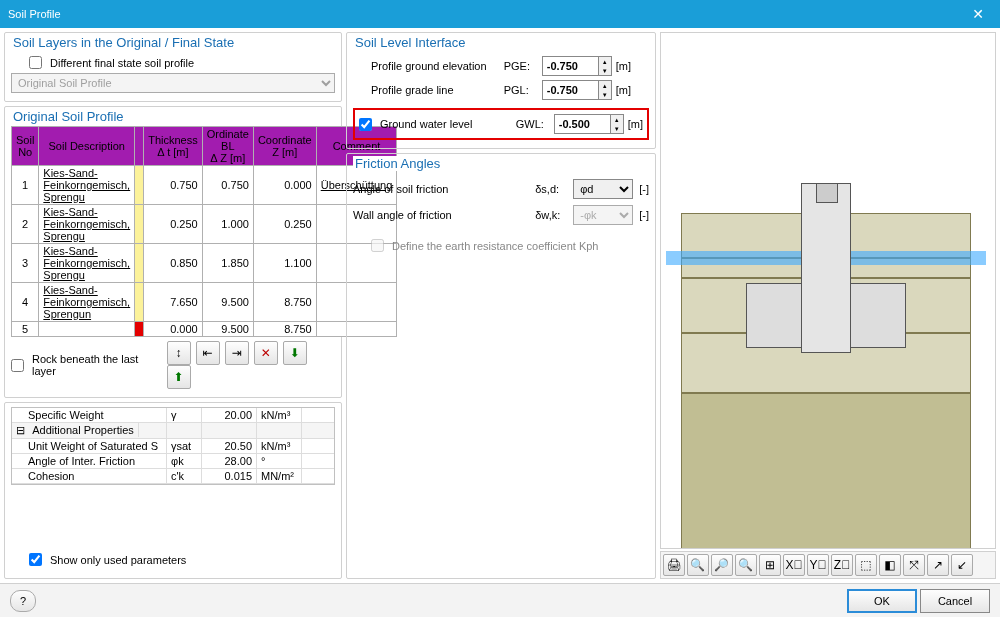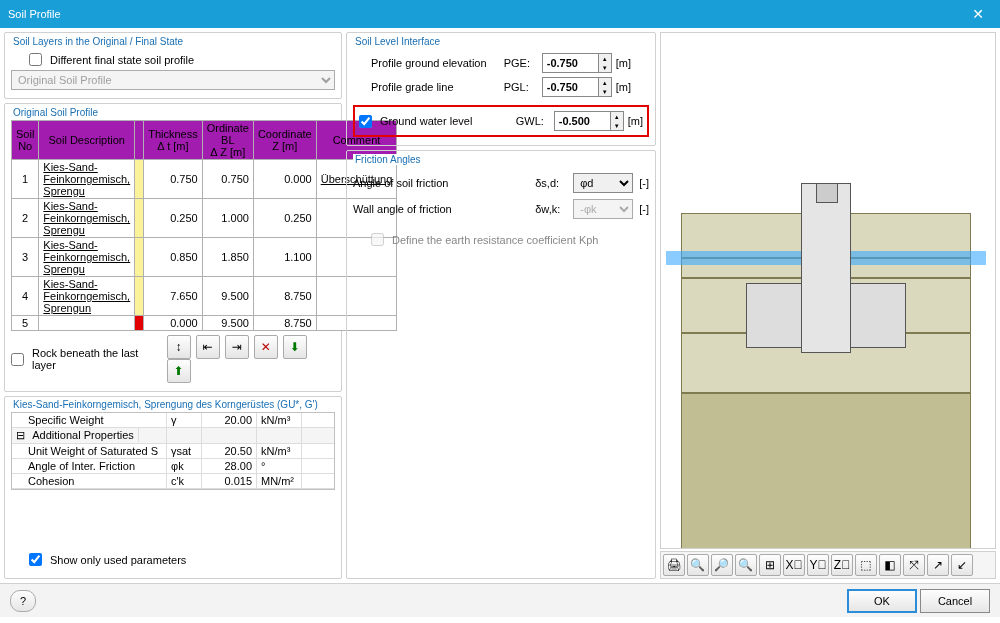--- a/index.html
+++ b/index.html
@@ -4,21 +4,21 @@
 <style>
 * { box-sizing: border-box; font-family: 'Segoe UI', Tahoma, sans-serif; font-size: 11px; }
 body { margin: 0; background: #fff; width: 1000px; height: 623px; overflow: hidden; }
 .titlebar { background: #1a9ed8; color: #fff; height: 28px; display: flex; align-items: center; padding: 0 8px; justify-content: space-between; }
 .titlebar .close { color: #fff; font-size: 14px; cursor: pointer; padding: 4px 8px; }
 .content { display: flex; padding: 4px; gap: 4px; height: 555px; }
 .left-col { width: 338px; display: flex; flex-direction: column; gap: 4px; }
 .mid-col { width: 310px; display: flex; flex-direction: column; gap: 4px; }
 .right-col { flex: 1; display: flex; flex-direction: column; position: relative; }
 .group { border: 1px solid #d0d0d0; border-radius: 2px; padding: 4px 6px 8px 6px; position: relative; }
-.group-title { color: #1a6fb3; position: relative; top: -2px; background: #fff; display: inline-block; padding: 0 2px; font-size: 10px; }
+.group-title { color: #1a6fb3; position: relative; top: -2px; background: #fff; display: inline-block; padding: 0 2px; font-size: 13px; }
 .row { display: flex; align-items: center; gap: 4px; margin: 4px 18px; }
 .row label { flex: 1; }
 .spinbox { display: inline-flex; align-items: center; border: 1px solid #888; height: 20px; background: #fff; }
 .spinbox input { border: none; width: 55px; text-align: left; padding: 0 4px; height: 18px; outline: none; font-weight: bold; }
 .spinbox .spinners { display: flex; flex-direction: column; border-left: 1px solid #888; }
 .spinbox .spinners span { width: 12px; height: 9px; display: flex; align-items: center; justify-content: center; font-size: 6px; background: #f0f0f0; cursor: pointer; }
 .unit { font-size: 11px; color: #000; }
 select { border: 1px solid #888; height: 20px; padding: 0 2px; background: #f0f0f0; }
 input[type=checkbox] { margin: 0 4px 0 0; }
 .hilite { border: 2px solid #e30000; padding: 4px; margin-top: 8px; }
@@ -146,21 +146,20 @@
           <span class="iconbtn">⇤</span>
           <span class="iconbtn">⇥</span>
           <span class="iconbtn" style="color:#b00">✕</span>
           <span class="iconbtn" style="color:#070">⬇</span>
           <span class="iconbtn" style="color:#070">⬆</span>
         </div>
       </div>
     </div>
 
     <div class="group" style="flex:1; display:flex; flex-direction:column;">
-      <span class="group-title">Kies-Sand-Feinkorngemisch, Sprengung des Korngerüstes (GU*, G')</span>
       <div class="prop-grid">
         <div class="prow">
             <span style="padding-left:16px">Specific Weight</span>
             <span>γ</span>
             <span class="val">20.00</span>
             <span>kN/m³</span>
           </div>
         <div class="prow phead">
             <span>⊟ <span>Additional Properties</span></span>
             <span></span>

